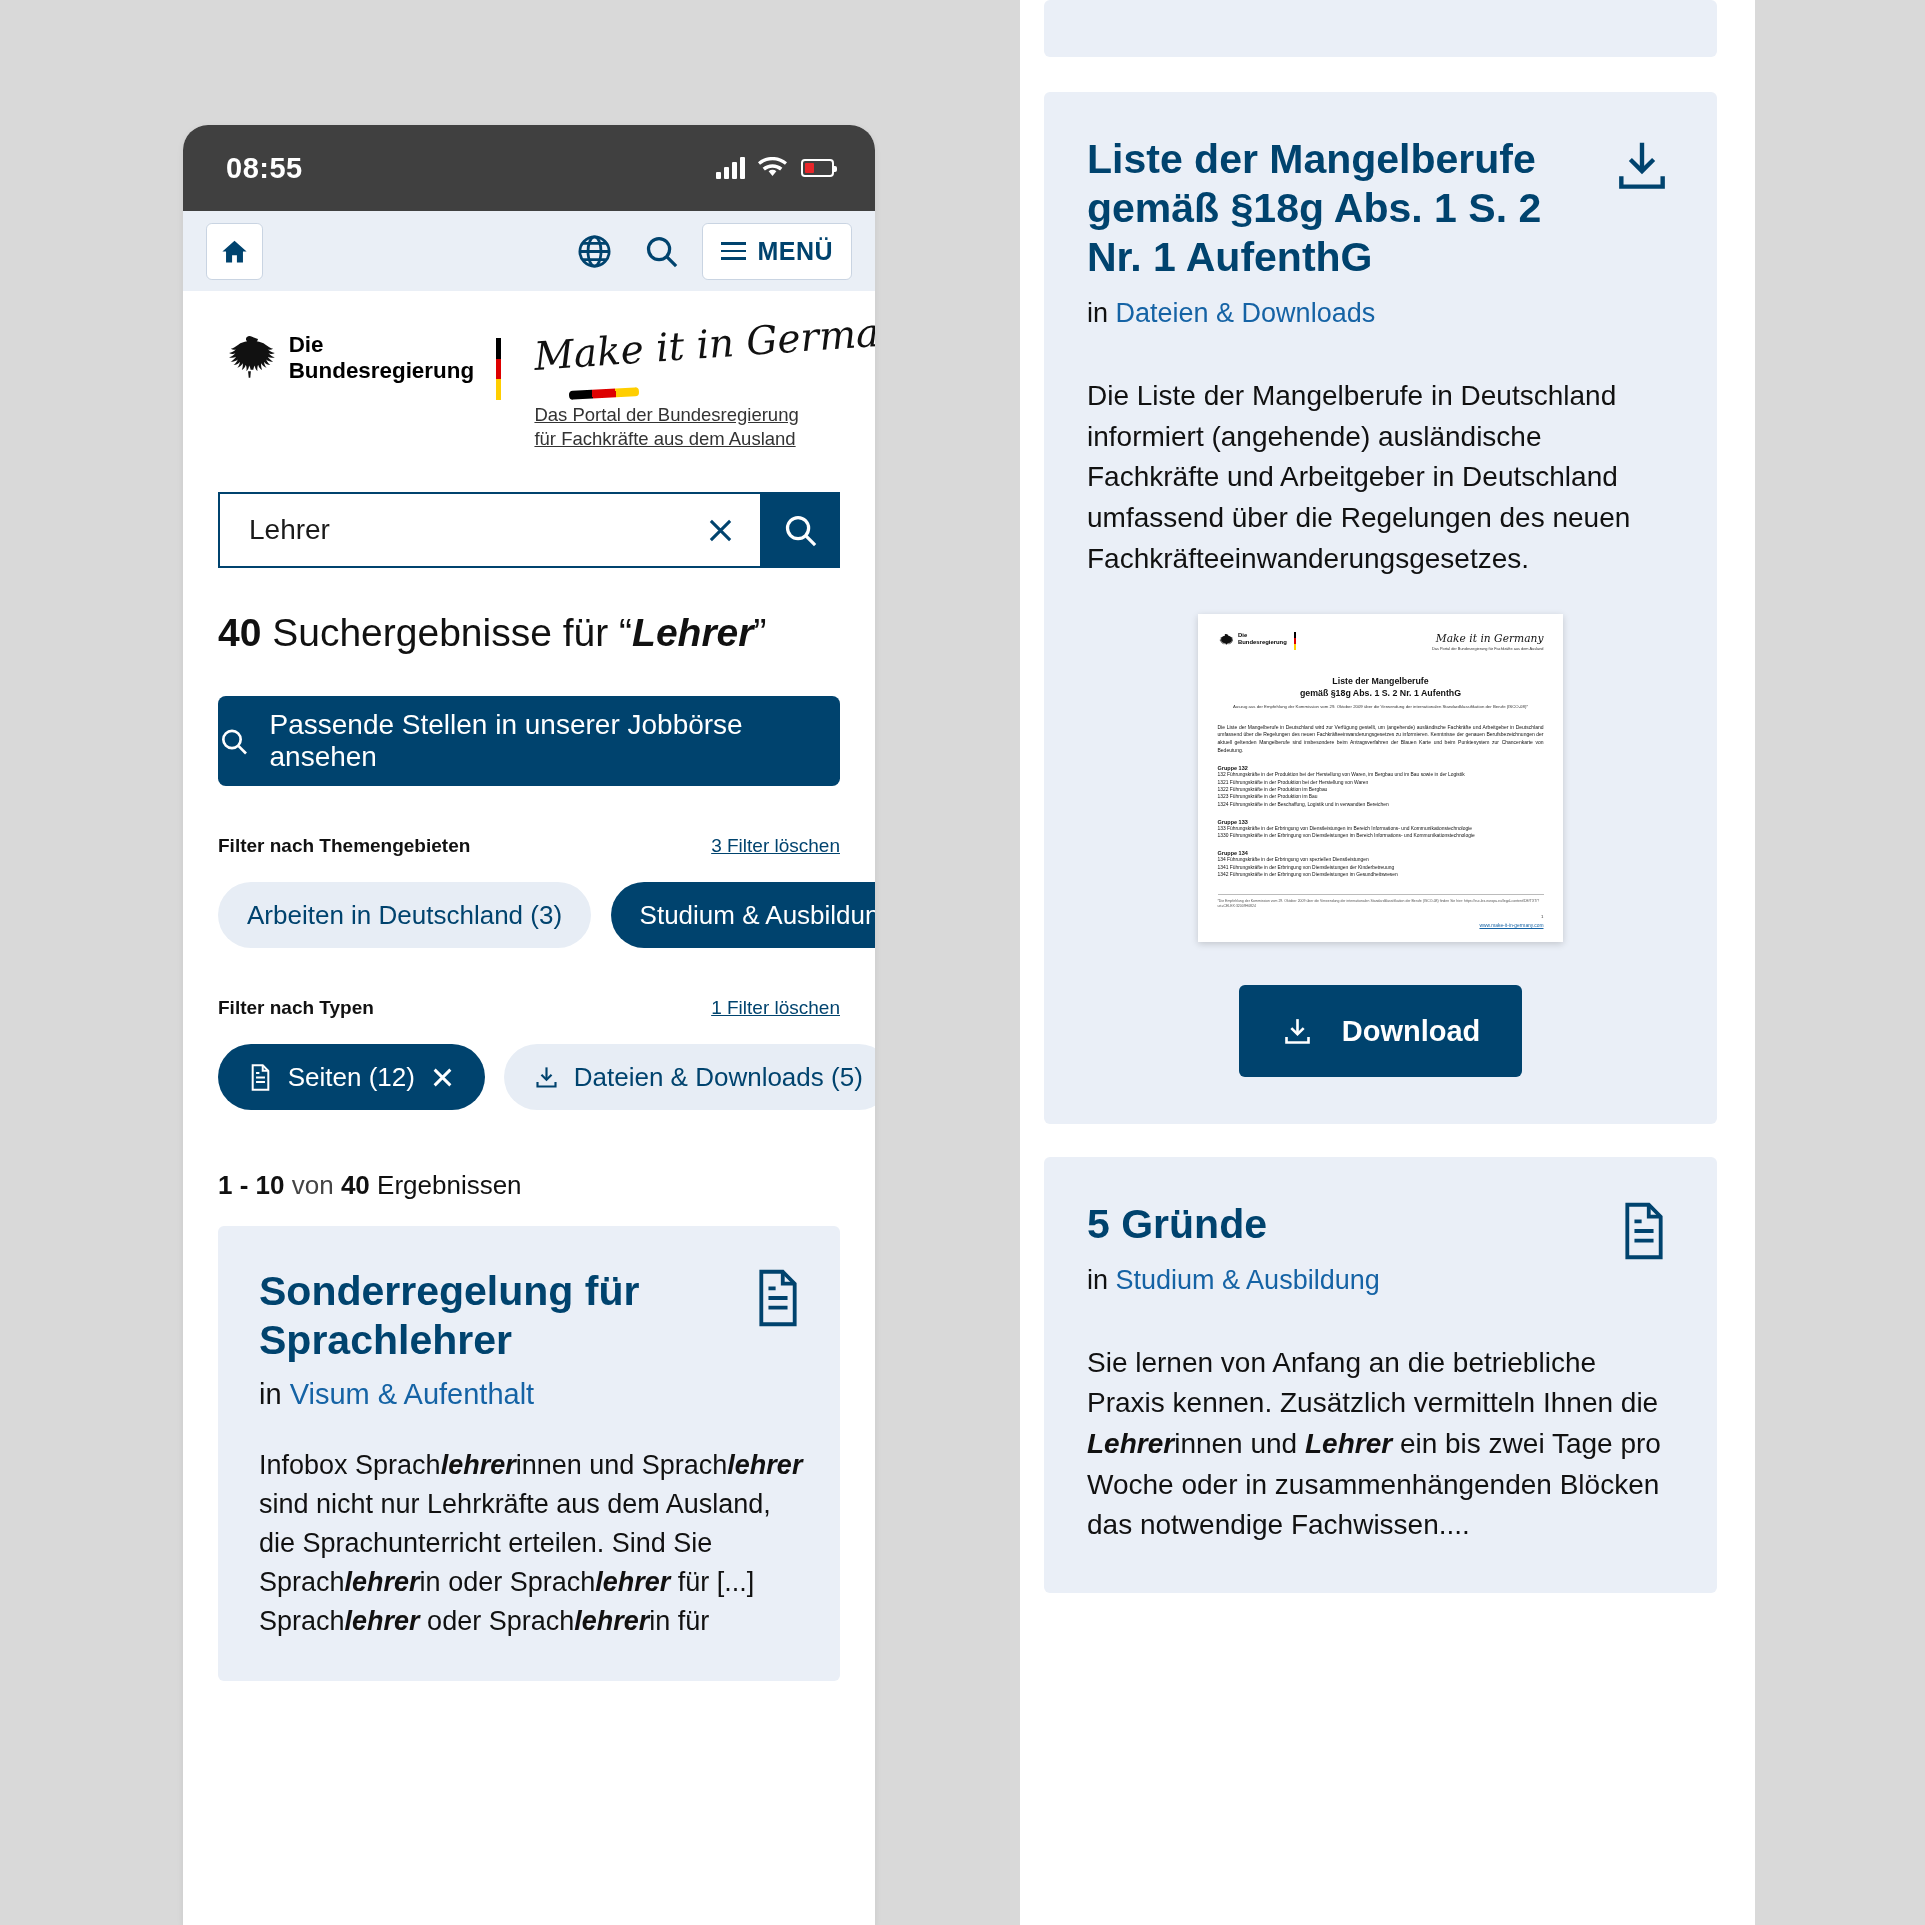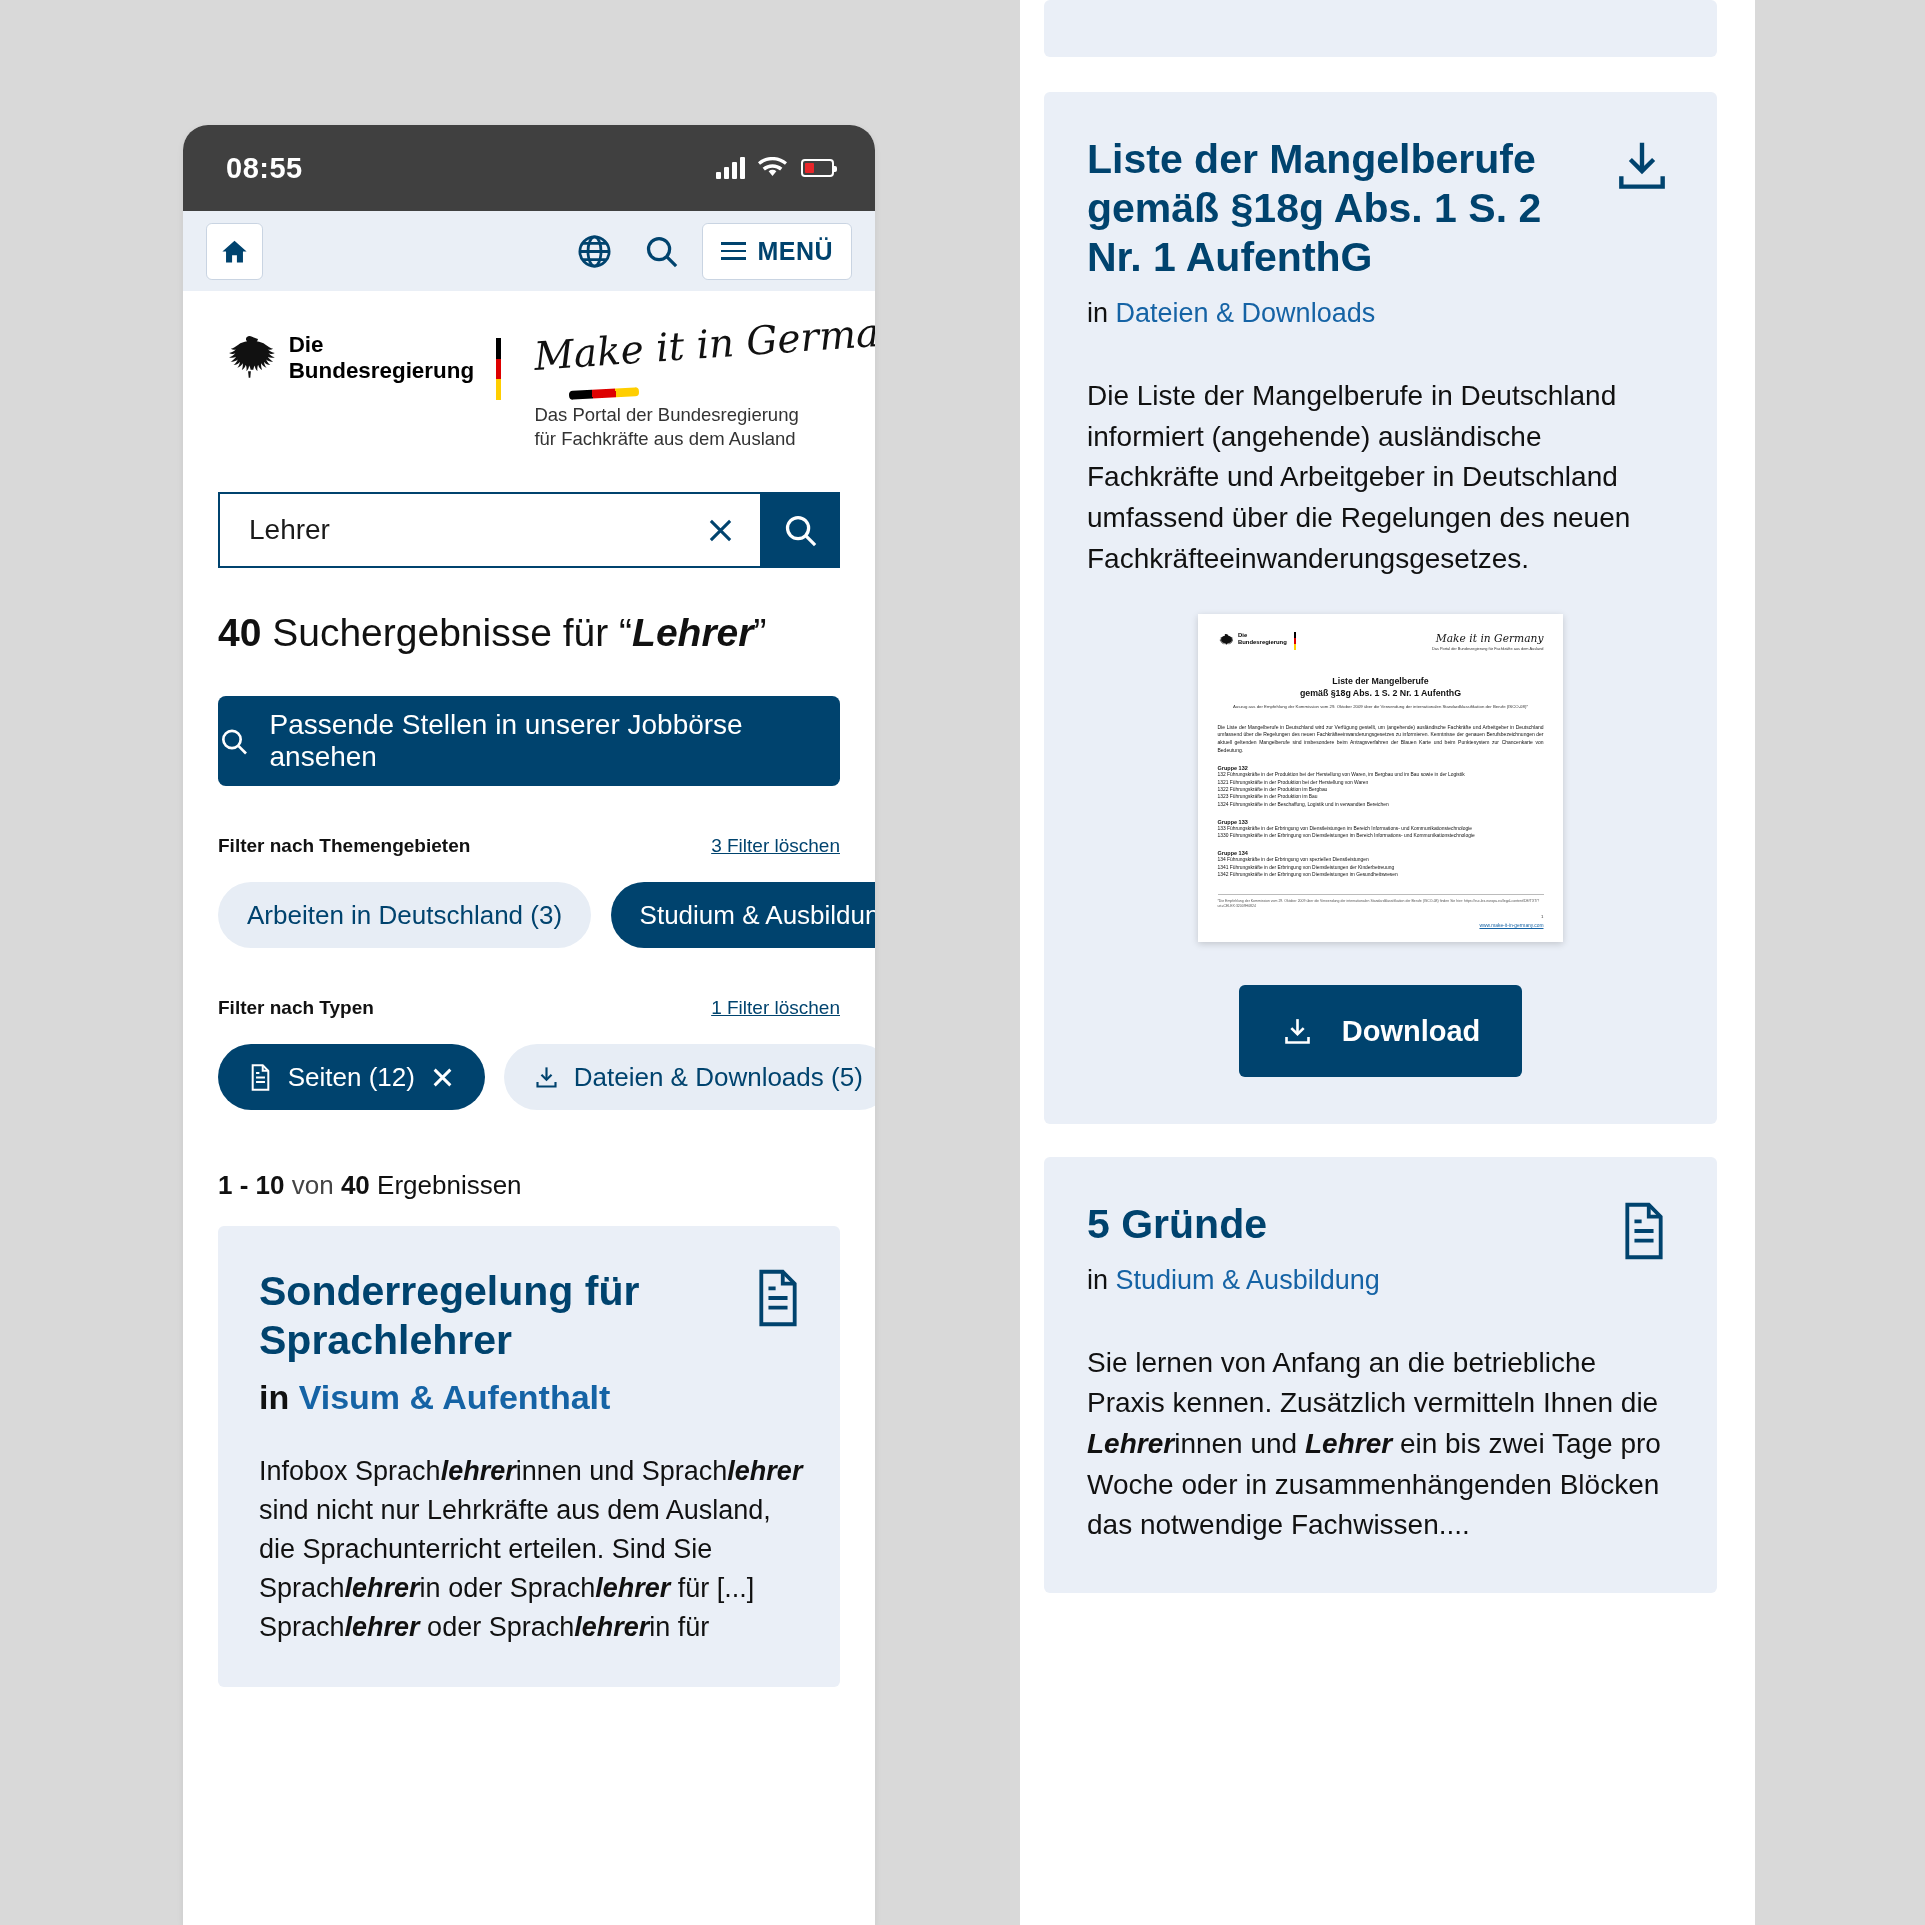--- a/index.html
+++ b/index.html
@@ -166,20 +166,21 @@
     margin: 9.8px 0 5.9px 35px;
     width: 70px; height: 8.8px;
     background: linear-gradient(to right,#000 0 33.3%, #dd0000 33.3% 66.6%, #ffce00 66.6% 100%);
     border-radius: 3.9px;
     transform: rotate(-3deg);
   }
   .miig-sub {
     font-size: 18.5px;
     line-height: 1.3;
     color: #333;
+    text-decoration: underline;
   }
 
   .searchrow {
     margin: 15.6px 35px 0 35px;
     display: flex;
     height: 76px;
   }
   .searchfield {
     flex: 1;
     border: 2px solid #00436e;
@@ -263,23 +264,22 @@
   }
   .card-top { display:flex; justify-content: space-between; gap: 19.5px;}
   .card-title {
     font-size: 41px;
     line-height: 1.18;
     font-weight: bold;
     color: #00436e;
   }
   .card-sub {
     margin-top: 13.7px;
-    font-size: 34px;
+    font-size: 29px;
     color: #111;
-    font-weight: bold;
   }
   .card-sub a { color:#1563a5; text-decoration: none;}
   .card-body {
     margin-top: 35px;
     font-size: 27px;
     line-height: 1.45;
     color:#111;
   }
   .card-body b { font-weight: bold; font-style: italic;}
 

